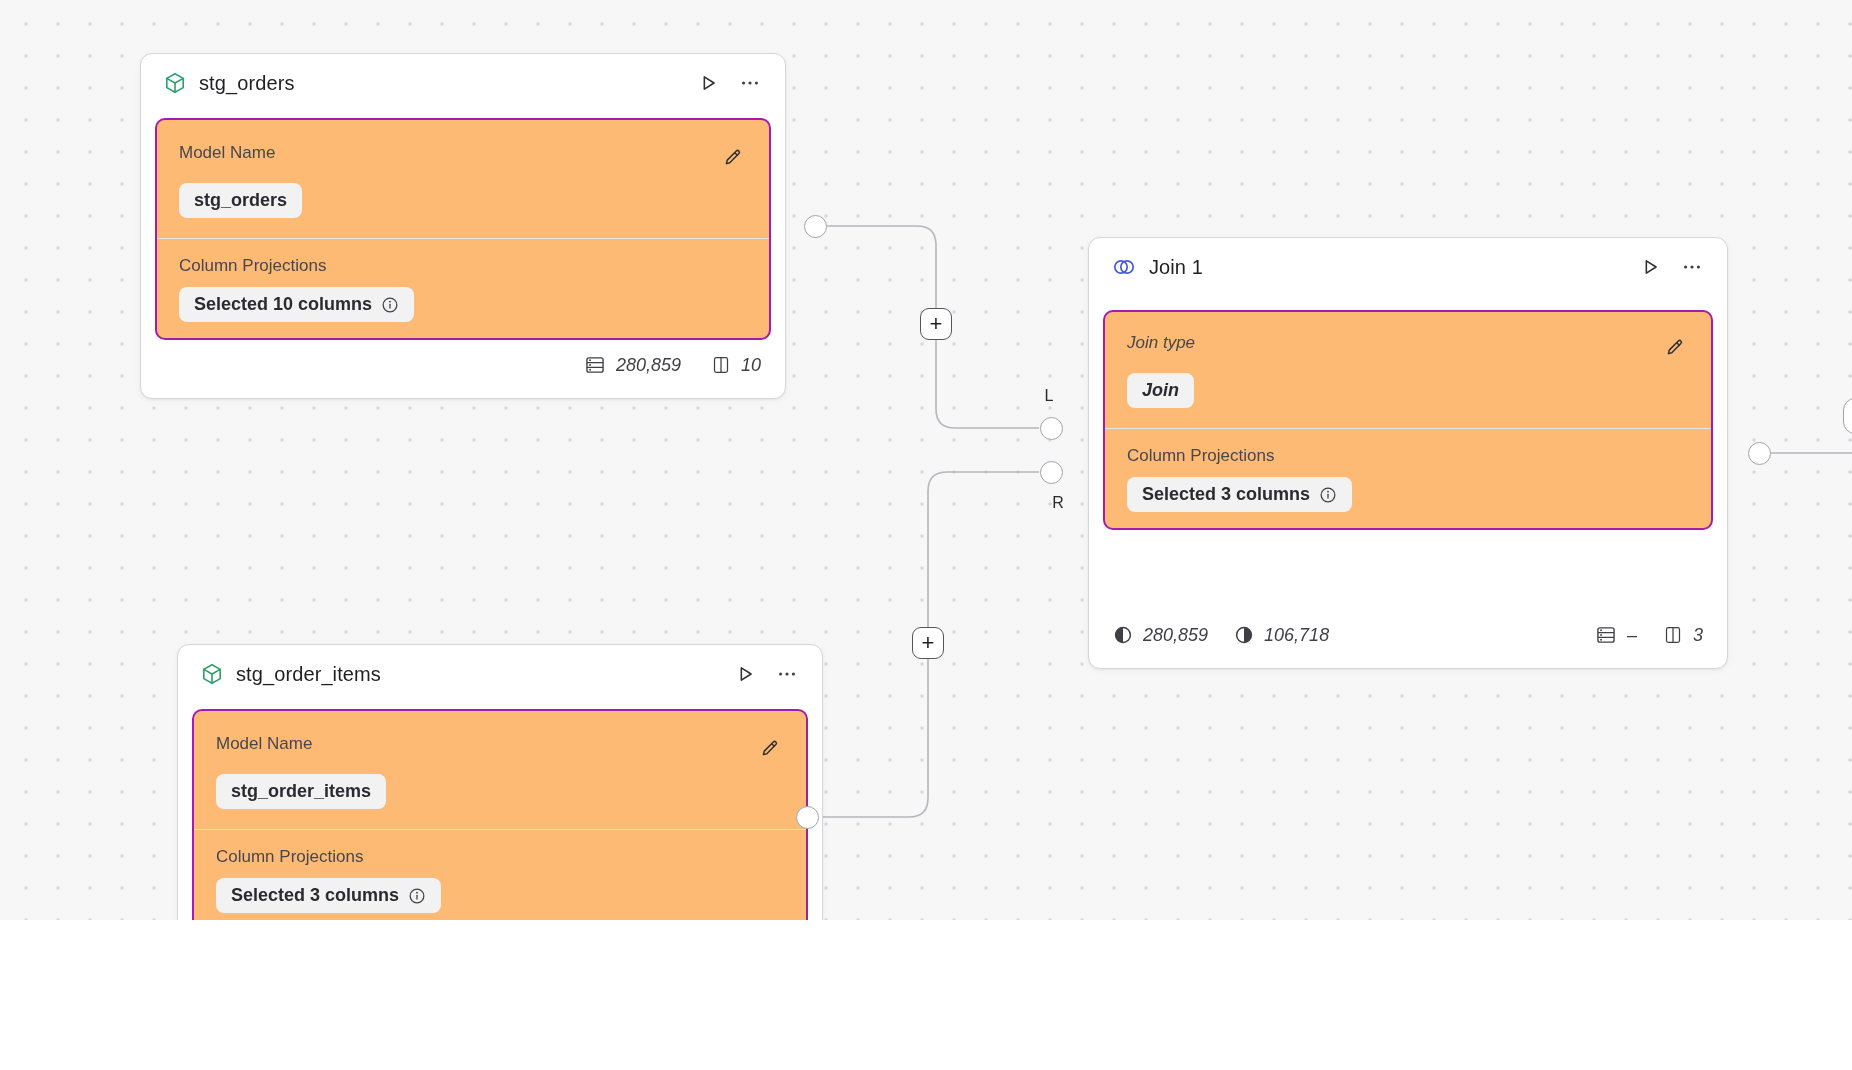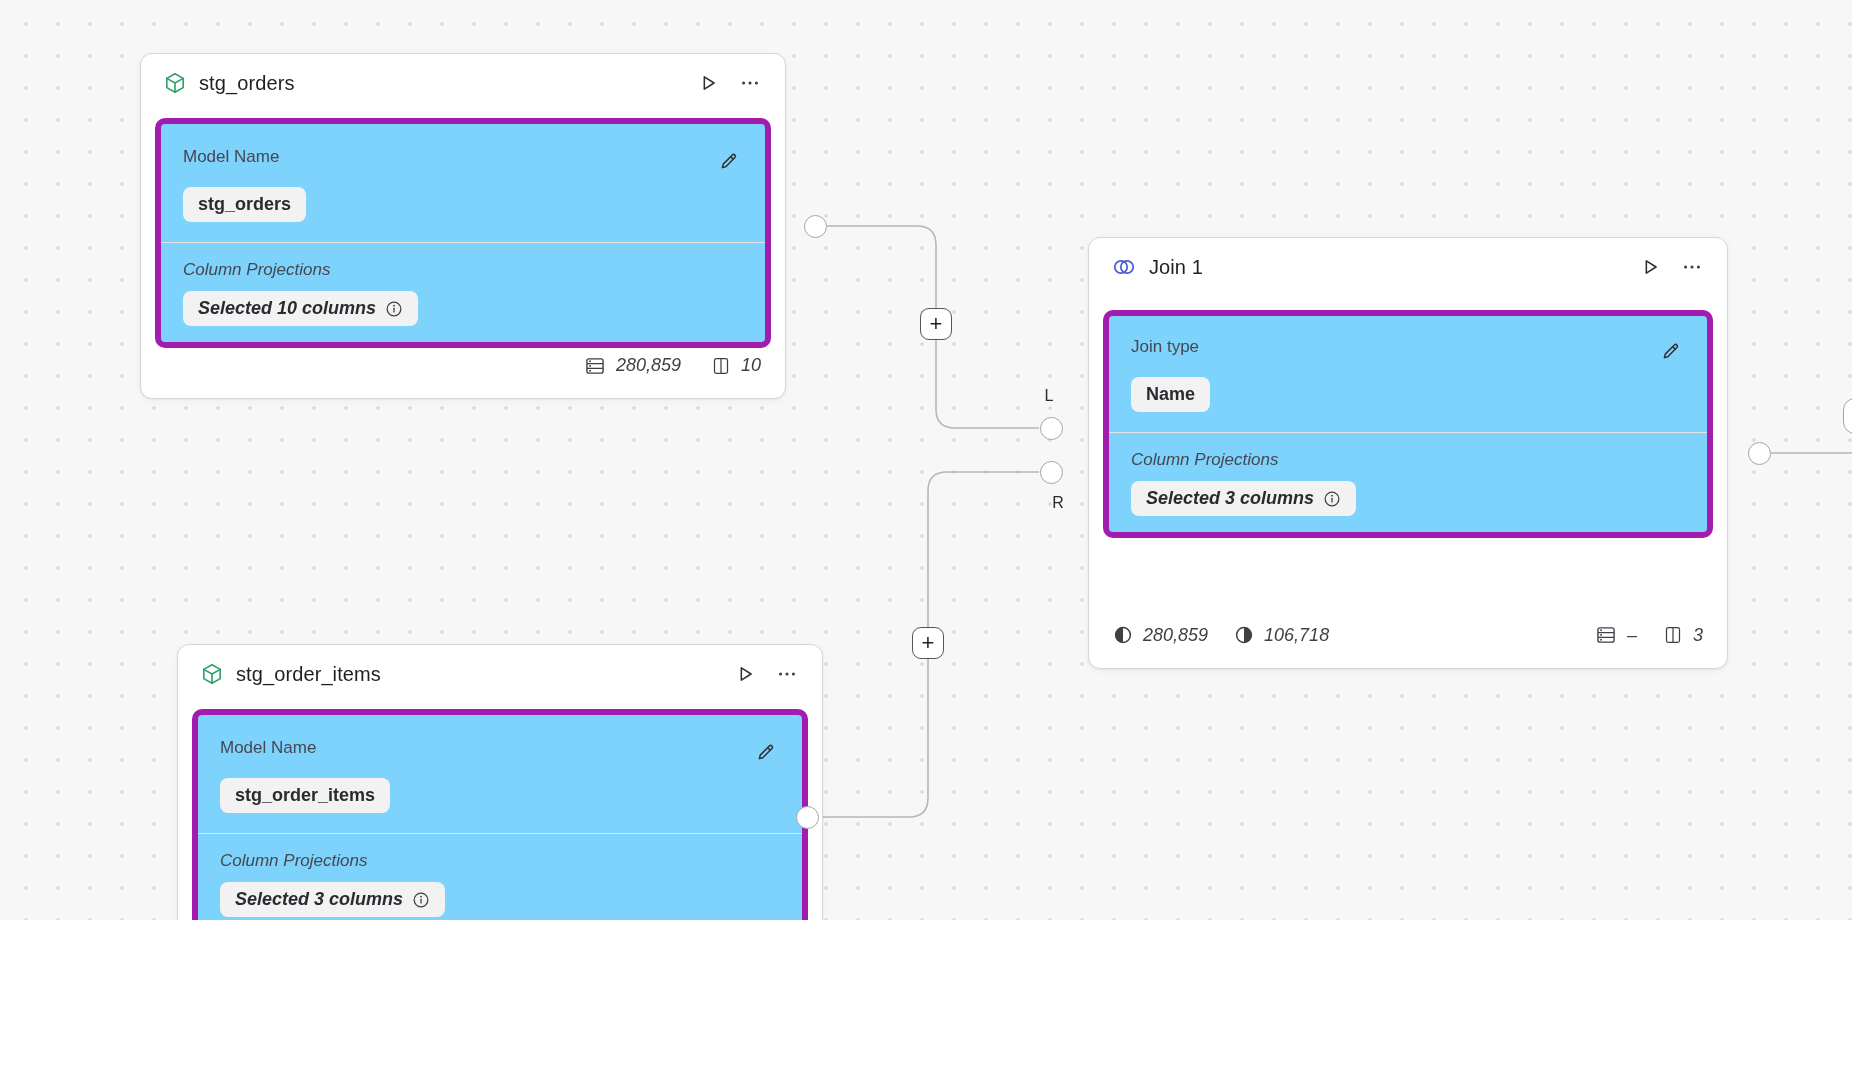--- a/index.html
+++ b/index.html
@@ -21,25 +21,25 @@
     position:absolute; background:#fff; border:1px solid #d6d6da; border-radius:12px;
     box-shadow: 0 1px 2px rgba(16,24,40,.05), 0 2px 8px rgba(16,24,40,.04);
     display:flex; flex-direction:column;
   }
   .node-header { display:flex; align-items:center; height:58px; padding:0 20px 0 22px; gap:12px; flex:none; }
   .node-title { font-size:20px; color:#1f1f24; font-weight:500; letter-spacing:.1px; }
   .header-actions { margin-left:auto; display:flex; align-items:center; gap:12px; }
   .icon-btn { width:30px; height:30px; display:flex; align-items:center; justify-content:center;
               background:none; border:none; padding:0; cursor:pointer; }
 
-  .node-card { margin:6px 14px 0; border:6px solid #a21caf; border-radius:10px; background:#7dd3fc; }
+  .node-card { margin:6px 14px 0; border:2px solid #a21caf; border-radius:10px; background:#fdba74; }
   .join-node .node-card { margin-top:14px; }
   .card-section { padding:22px 22px 20px; }
-  .card-section.second { padding:16px 22px 16px;font-style:italic; }
-  .join-node .card-section.first { padding-top:20px; }
+  .card-section.second { padding:16px 22px 16px; }
+  .join-node .card-section.first { padding-top:20px;font-style:italic; }
   .card-divider { height:1px; background:#e4e4e7; }
   .label-row { display:flex; align-items:flex-start; justify-content:space-between; }
   .field-label { display:block; font-size:17px; color:#474750; line-height:21px; }
   .field-label.spaced { margin-top:18px; }
   .chip {
     display:flex; width:max-content; align-items:center; gap:9px;
     background:#f2f2f3; border-radius:8px; padding:7px 15px; margin-top:11px;
     font-size:18px; font-weight:600; color:#2a2a30; cursor:default;
   }
 
@@ -250,21 +250,21 @@
         <div class="label-row">
           <span class="field-label">Join type</span>
           <button class="icon-btn">
             <svg width="21" height="21" viewBox="0 0 24 24" fill="none" stroke="#2f2f35" stroke-width="1.7" stroke-linejoin="round" stroke-linecap="round">
                 <path d="M5 19l1-4L16.4 4.6a2 2 0 012.9 2.9L8.9 17.9 5 19z"></path>
                 <path d="M14.5 6.5l3 3"></path>
               </svg>
           </button>
         </div>
         <span class="chip">
-          <span>Name</span>
+          <span>Join</span>
         </span>
       </div>
       <div class="card-divider"></div>
       <div class="card-section second">
         <span class="field-label">Column Projections</span>
         <span class="chip">
           <span>Selected 3 columns</span>
           <svg width="18" height="18" viewBox="0 0 20 20" fill="none" stroke="#3f3f46" stroke-width="1.4">
               <circle cx="10" cy="10" r="7.6"></circle>
               <path d="M10 9.2v4.2" stroke-linecap="round"></path>

